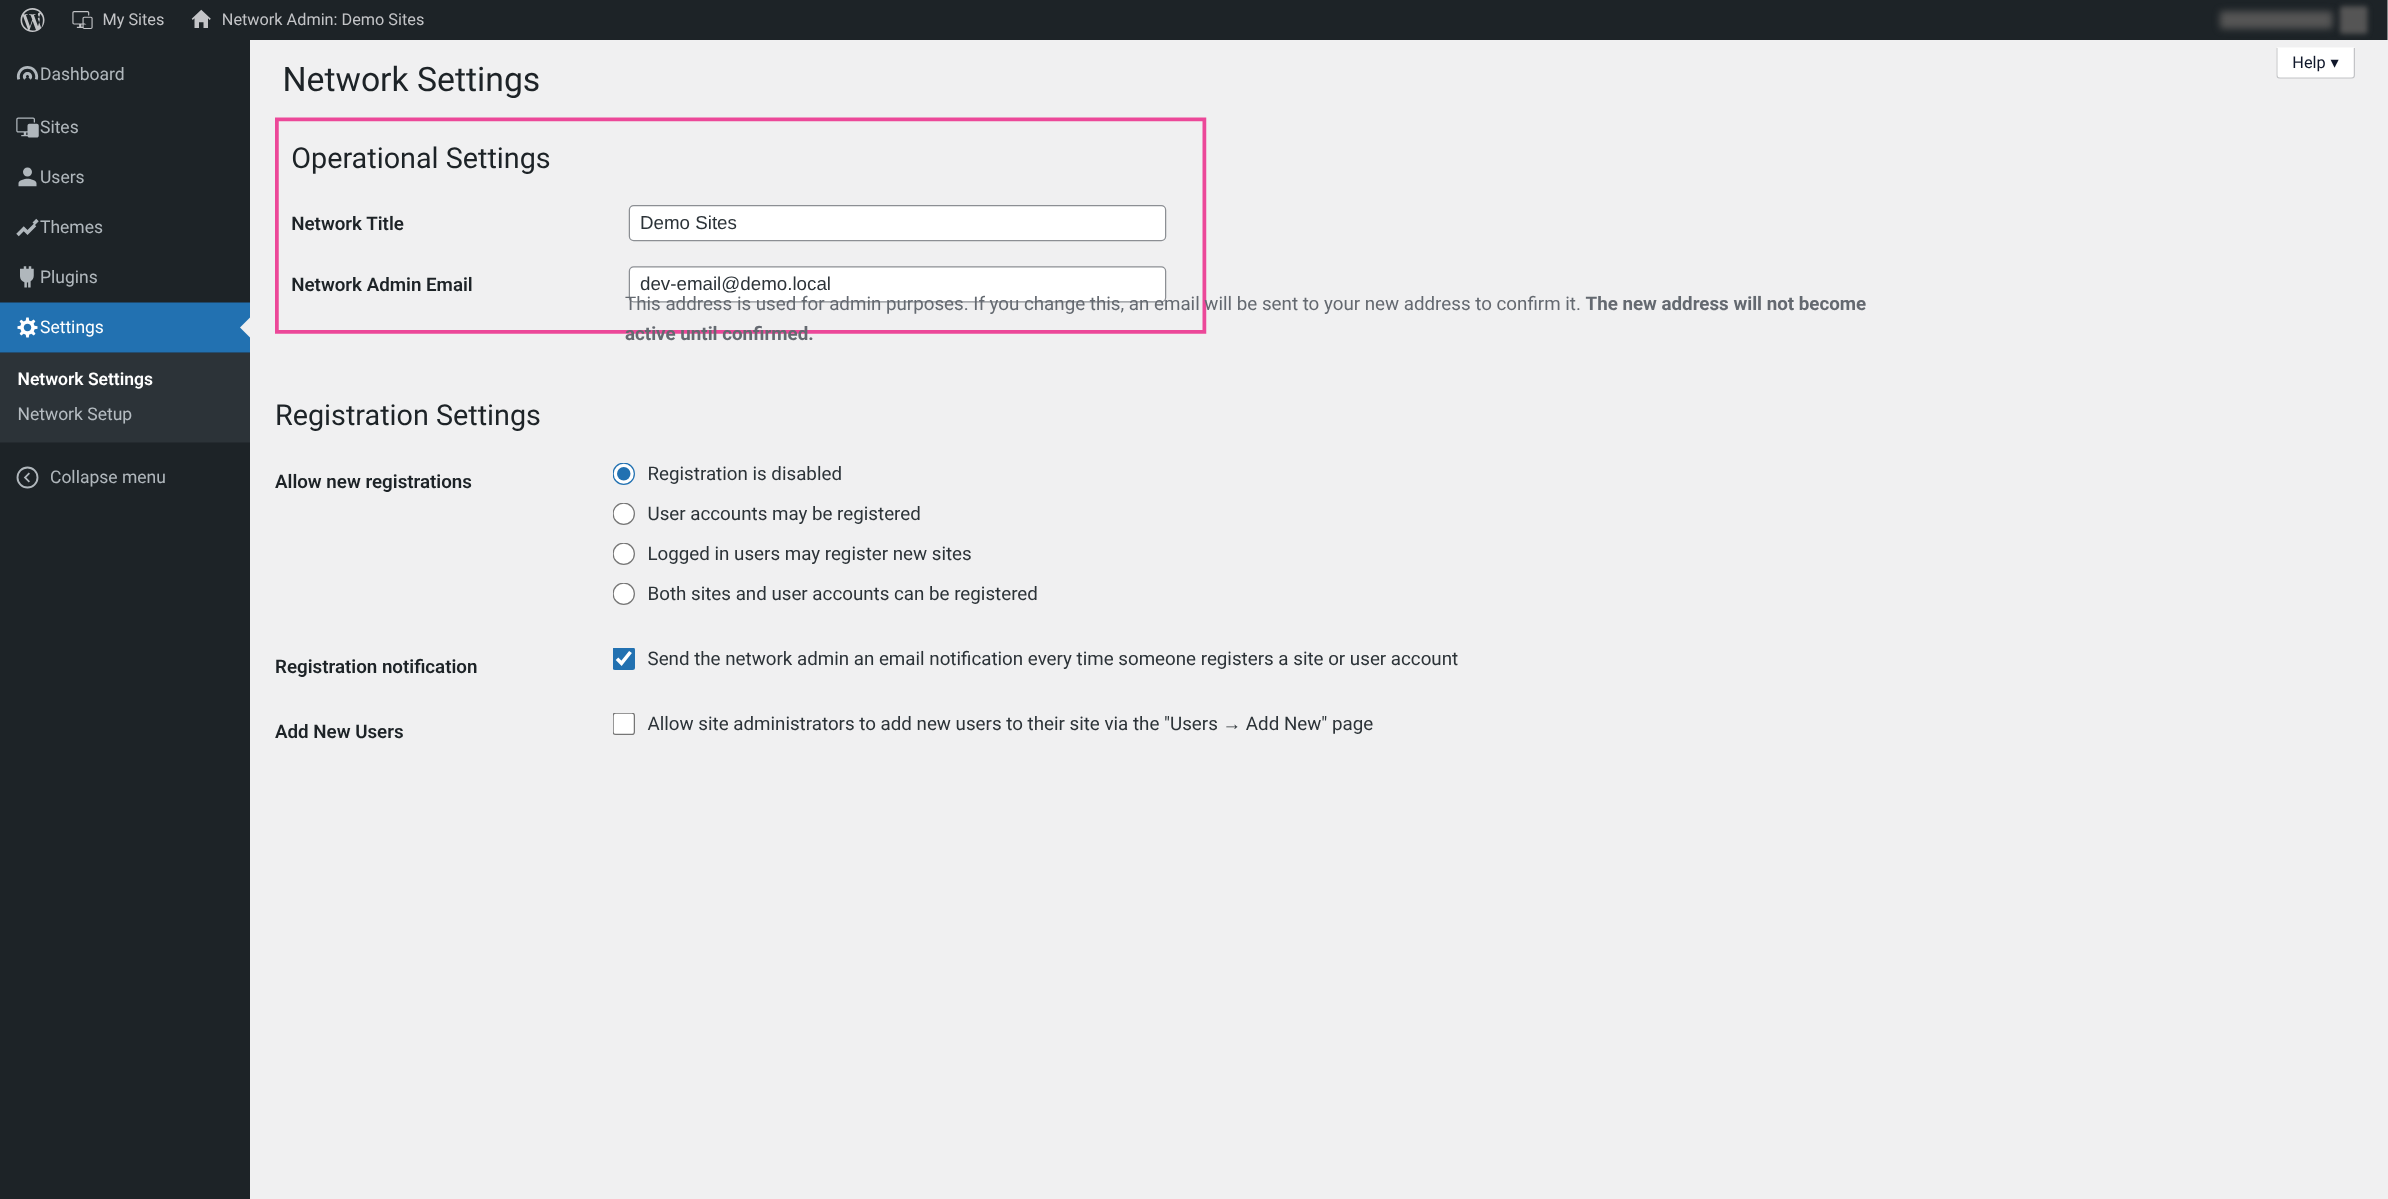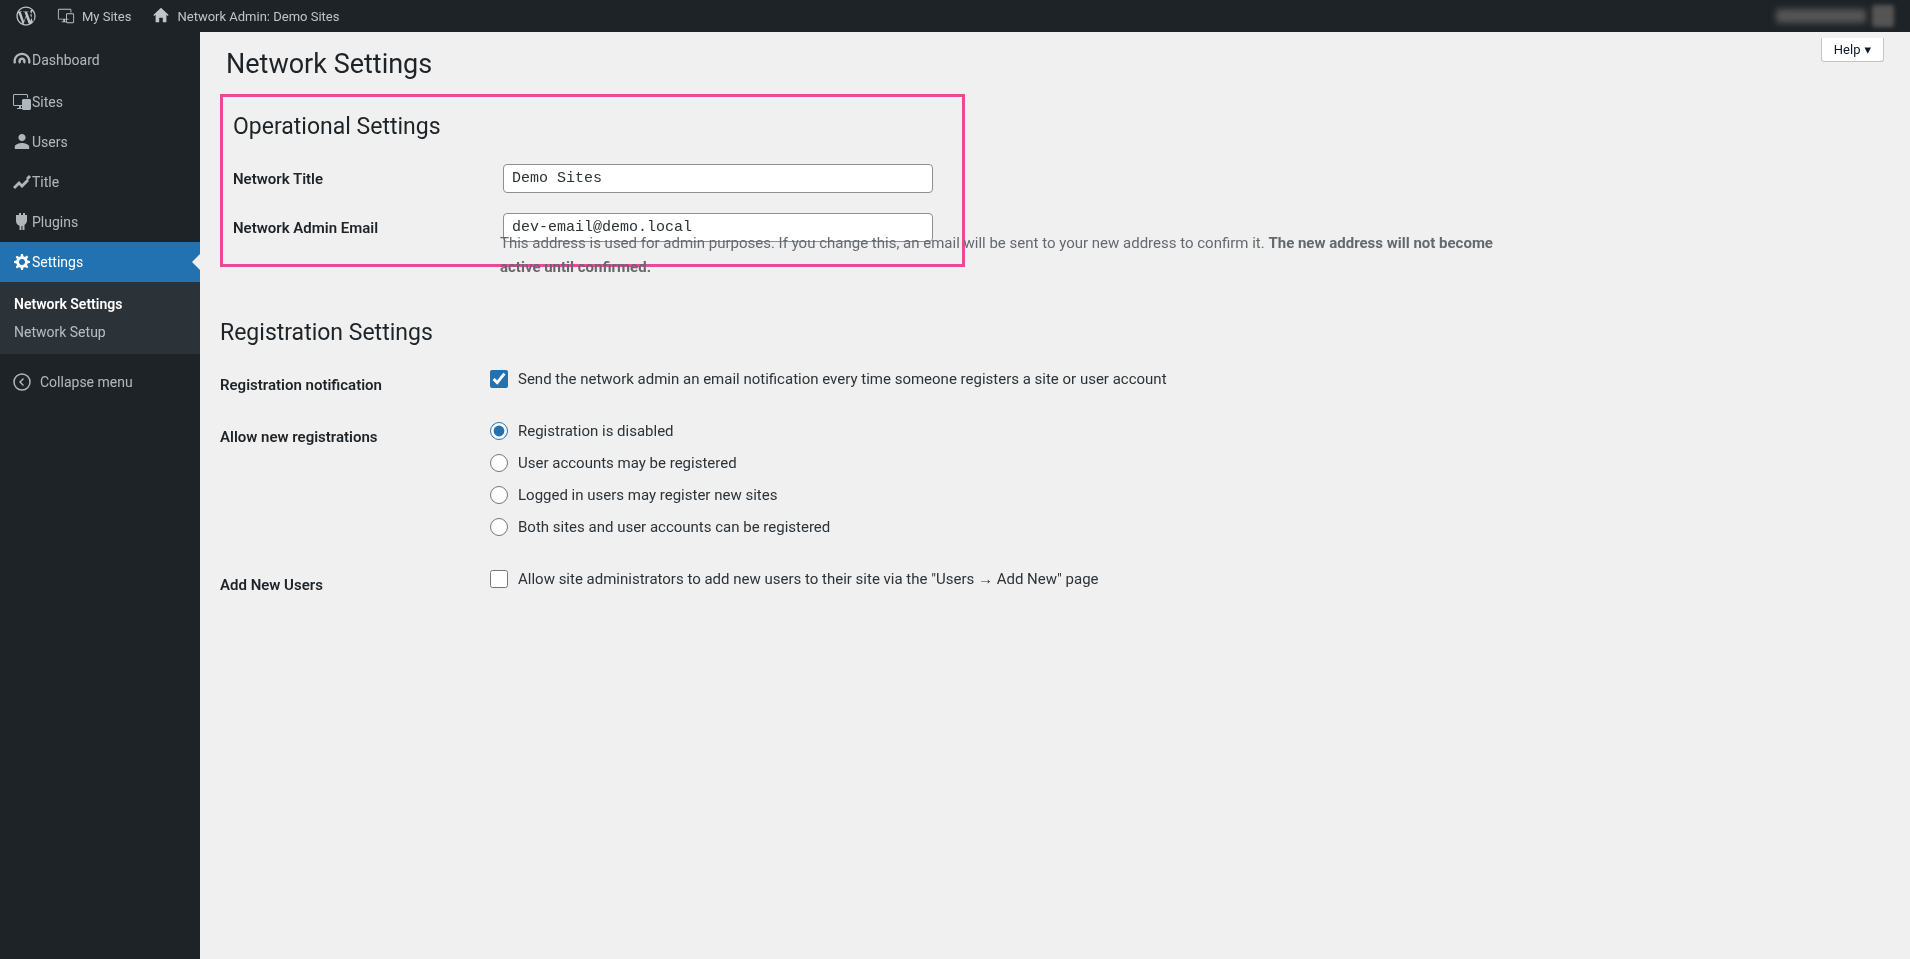--- a/index.html
+++ b/index.html
@@ -145,21 +145,20 @@
     }
     .form-field { flex: 1; }
     .text-input {
       width: 430px;
       padding: 5px 8px;
       font-size: 15px;
       border: 1px solid #8c8f94;
       border-radius: 4px;
       background: #fff;
       color: #2c3338;
-      font-family: Liberation Mono, monospace;
     }
     .description {
       color: #646970;
       font-size: 15px;
       margin-top: 8px;
       line-height: 1.6;
       max-width: 1020px;
     }
     .radio-row, .check-row {
       display: flex;
@@ -235,21 +234,21 @@
         </svg>
     </span>
     <span>Users</span>
   </div>
   <div class="menu-item">
     <span class="micon">
       <svg viewBox="0 0 20 20" width="20" height="20">
           <path fill="currentColor" d="M3 17l4-4 3 3 7-7-2-2-5 5-3-3-6 6 2 2zm14-14l-3 3 2 2 3-3-2-2z"></path>
         </svg>
     </span>
-    <span>Title</span>
+    <span>Themes</span>
   </div>
   <div class="menu-item">
     <span class="micon">
       <svg viewBox="0 0 20 20" width="20" height="20">
           <path fill="currentColor" d="M13 3V1h-2v2H9V1H7v2H4v6c0 2.2 1.4 4 3.5 4.7V18h2v-4.1c.3 0 .7-.1 1-.2V18h2v-5.1c1.5-1 2.5-2.6 2.5-4.4V3H13z"></path>
         </svg>
     </span>
     <span>Plugins</span>
   </div>
   <div class="menu-item active">
@@ -300,54 +299,54 @@
     </div>
   </div>
 
   <div style="margin-left:280px; margin-top:-50px; margin-bottom:30px; position:relative;">
     <p class="description">
       <span>This address is used for admin purposes. If you change this, an email will be sent to your new address to confirm it. </span><strong>The new address will not become active until confirmed.</strong>
     </p>
   </div>
 
   <h2 class="section-title">Registration Settings</h2>
+
+  <div class="form-row">
+    <div class="form-label">Allow new registrations</div>
+    <div class="form-field">
+      <label class="radio-row">
+        <input type="radio" name="reg" checked="" style="">
+        <span>Registration is disabled</span>
+      </label>
+      <label class="radio-row">
+        <input type="radio" name="reg" style="">
+        <span>User accounts may be registered</span>
+      </label>
+      <label class="radio-row">
+        <input type="radio" name="reg" style="">
+        <span>Logged in users may register new sites</span>
+      </label>
+      <label class="radio-row">
+        <input type="radio" name="reg" style="">
+        <span>Both sites and user accounts can be registered</span>
+      </label>
+    </div>
+  </div>
 
   <div class="form-row">
     <div class="form-label">Registration notification</div>
     <div class="form-field">
       <label class="check-row">
         <input type="checkbox" checked="" style="">
         <span>Send the network admin an email notification every time someone registers a site or user account</span>
       </label>
     </div>
   </div>
 
   <div class="form-row">
-    <div class="form-label">Allow new registrations</div>
-    <div class="form-field">
-      <label class="radio-row">
-        <input type="radio" name="reg" checked="" style="">
-        <span>Registration is disabled</span>
-      </label>
-      <label class="radio-row">
-        <input type="radio" name="reg" style="">
-        <span>User accounts may be registered</span>
-      </label>
-      <label class="radio-row">
-        <input type="radio" name="reg" style="">
-        <span>Logged in users may register new sites</span>
-      </label>
-      <label class="radio-row">
-        <input type="radio" name="reg" style="">
-        <span>Both sites and user accounts can be registered</span>
-      </label>
-    </div>
-  </div>
-
-  <div class="form-row">
     <div class="form-label">Add New Users</div>
     <div class="form-field">
       <label class="check-row">
         <input type="checkbox" style="">
         <span>Allow site administrators to add new users to their site via the "Users → Add New" page</span>
       </label>
     </div>
   </div>
 </div>
 

